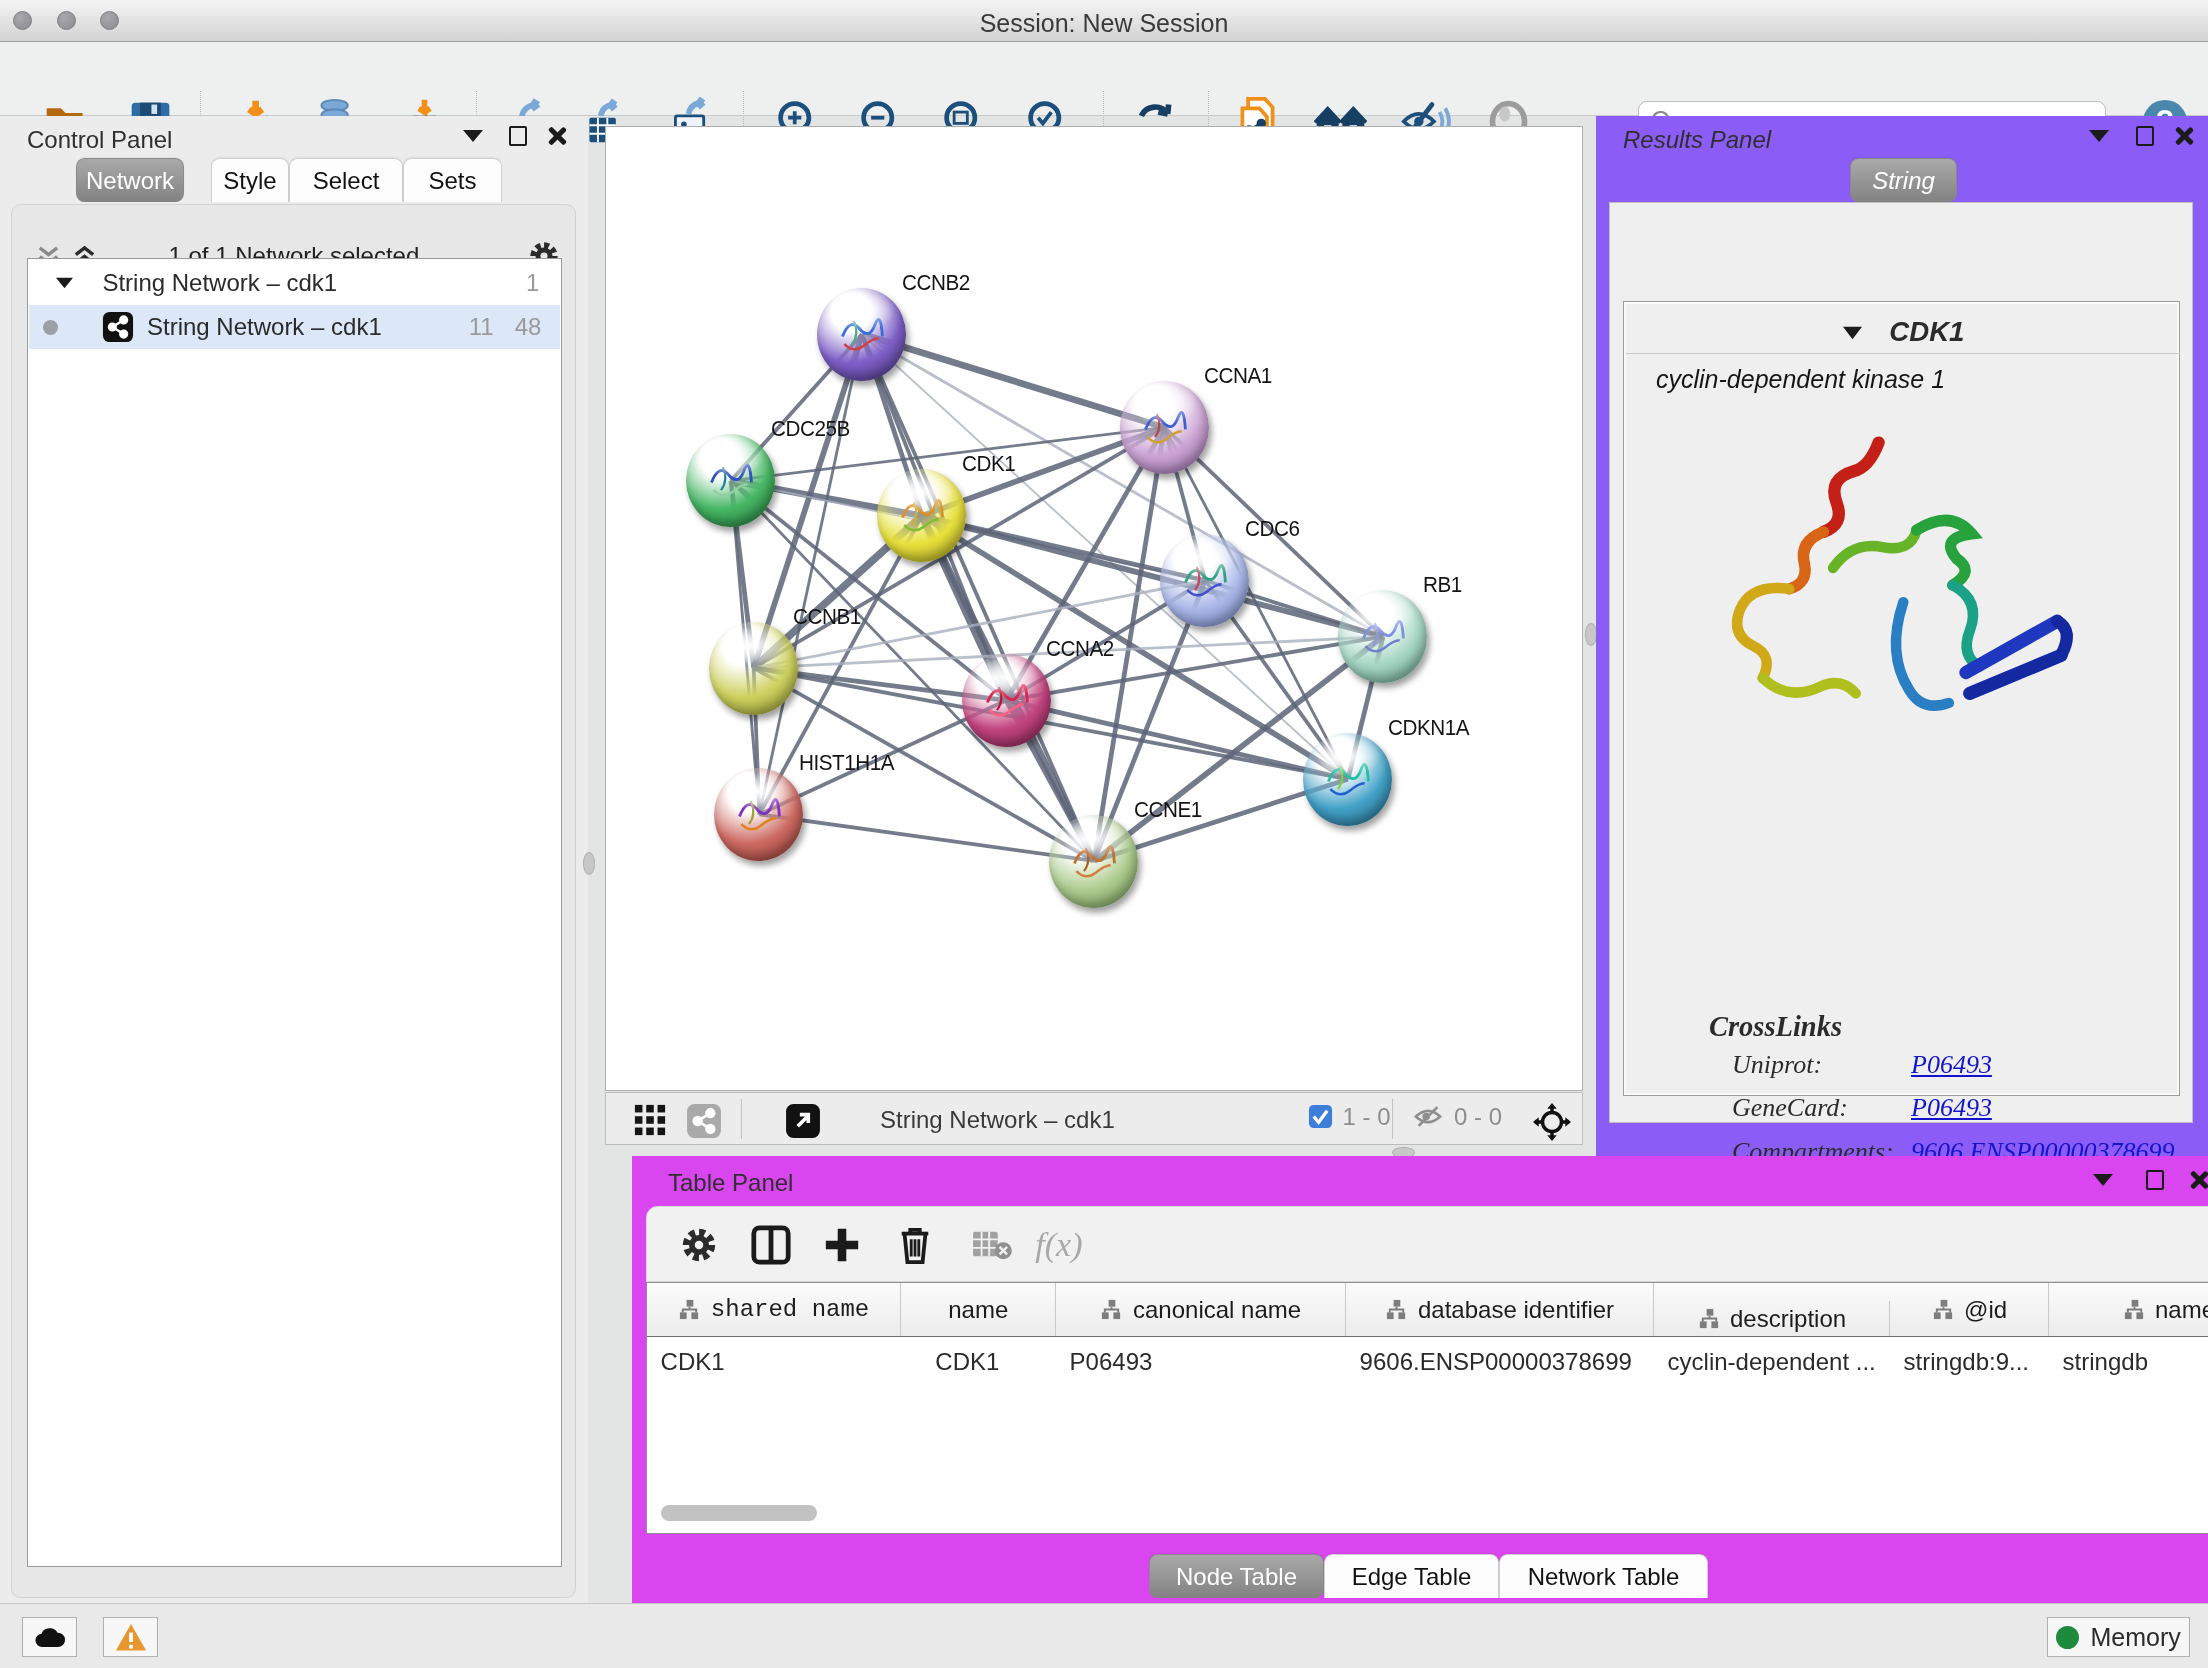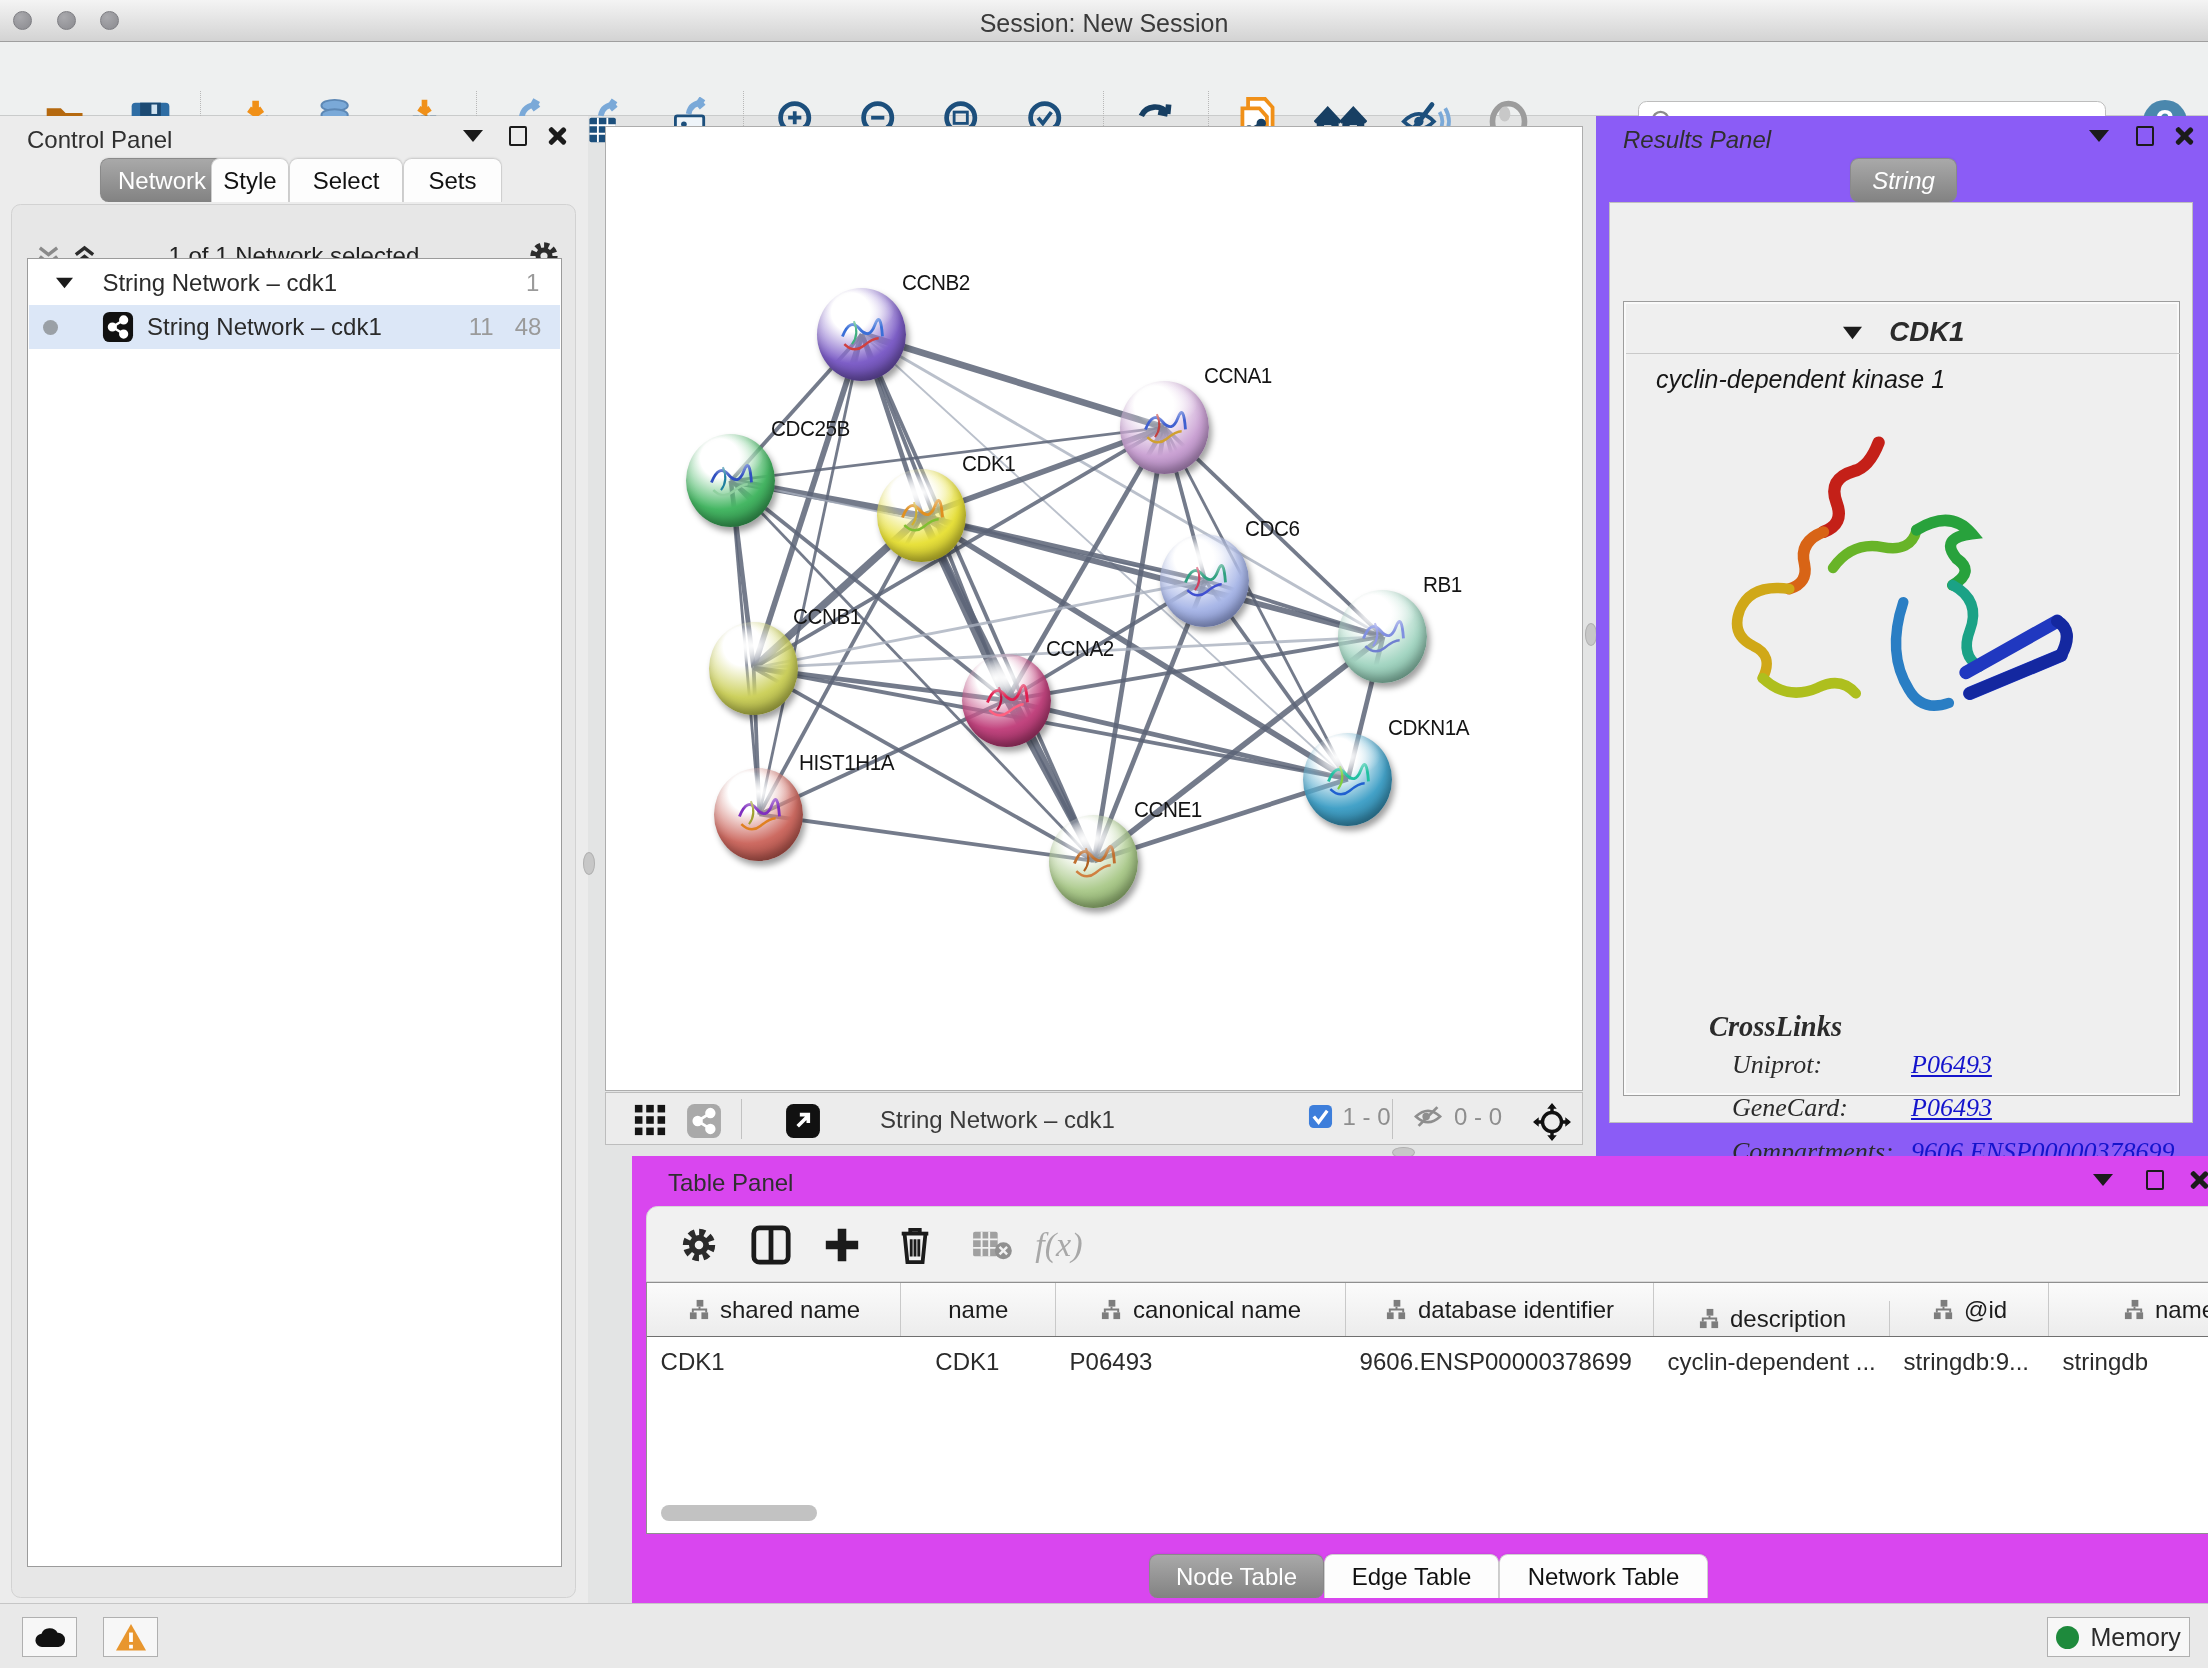--- a/index.html
+++ b/index.html
@@ -289,21 +289,21 @@
   <div class="panel-ctl abs" style="left:457px; top:5.7px">
       <div class="dd-tri"></div>
     </div>
   <div class="panel-ctl abs" style="left:502px; top:5.7px">
       <div class="float-icon"></div>
     </div>
   <div class="panel-ctl abs" style="left:540px; top:5.7px">
       <div class="x-icon"></div>
     </div>
 
-  <div class="tab sel" style="left:100px; top:42px; width:124px">Network</div>
+  <div class="tab sel" style="left:76px; top:42px; width:108px">Network</div>
   <div class="tab" style="left:211px; top:42px; width:78px">Style</div>
   <div class="tab" style="left:289px; top:42px; width:114px">Select</div>
   <div class="tab" style="left:403px; top:42px; width:99px">Sets</div>
 
   <div id="cp-content" class="abs">
     <div id="cp-subheader" class="abs">
       <svg class="abs" style="left:23px; top:9.5px" width="27" height="25" viewBox="0 0 28 26">
           <path d="M5 4 l9 7 9 -7 M5 13 l9 7 9 -7" stroke="#8a8a8a" stroke-width="3.5" fill="none"></path>
         </svg>
       <svg class="abs" style="left:59px; top:9.5px" width="27" height="25" viewBox="0 0 28 26">
@@ -661,21 +661,21 @@
           </g>
           <circle cx="34" cy="24" r="9" fill="#909090"></circle>
           <path d="M30 20 l8 8 M38 20 l-8 8" stroke="#f1f1f1" stroke-width="2.6"></path>
         </svg>
     </div>
     <div class="tp-icon abs" style="left:388px; font-family:'Liberation Serif',serif; font-style:italic; font-size:34px; color:#a8a8a8; width:auto">f(x)</div>
   </div>
 
   <div id="tp-table" class="abs">
     <div id="tp-header">
-        <div class="th" style="width: 254px;">
+        <div class="th" style="width: 254px; font-family: Liberation Mono, monospace;">
           <svg width="23" height="23" viewBox="0 0 24 24">
             <g fill="#7d7d7d">
               <rect x="9" y="2" width="7" height="7"></rect>
               <rect x="2" y="15" width="7" height="7"></rect>
               <rect x="14" y="15" width="7" height="7"></rect>
               <path d="M12 9 v4 M5 15 v-3 h14 v3" stroke="#7d7d7d" stroke-width="2" fill="none"></path>
             </g>
           </svg>
           <span>shared name</span>
         </div>

